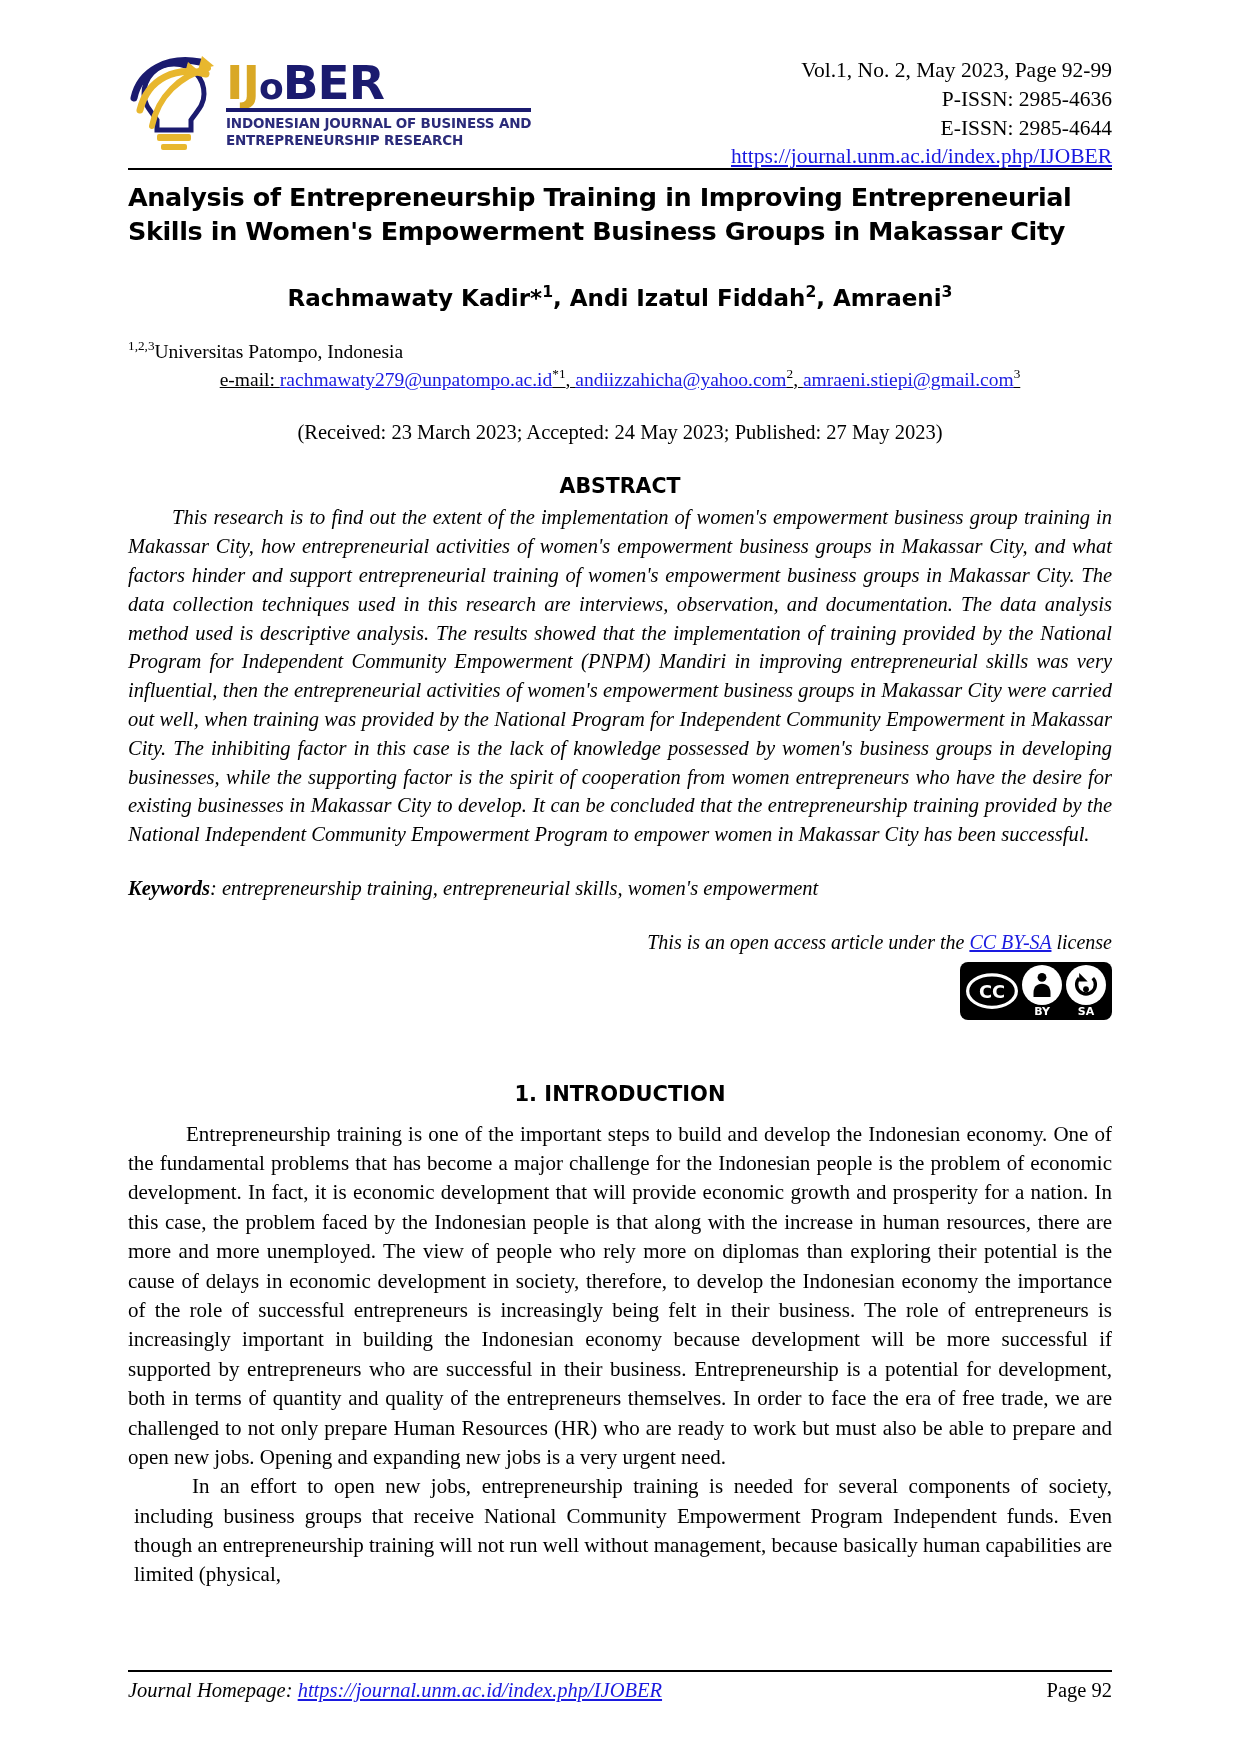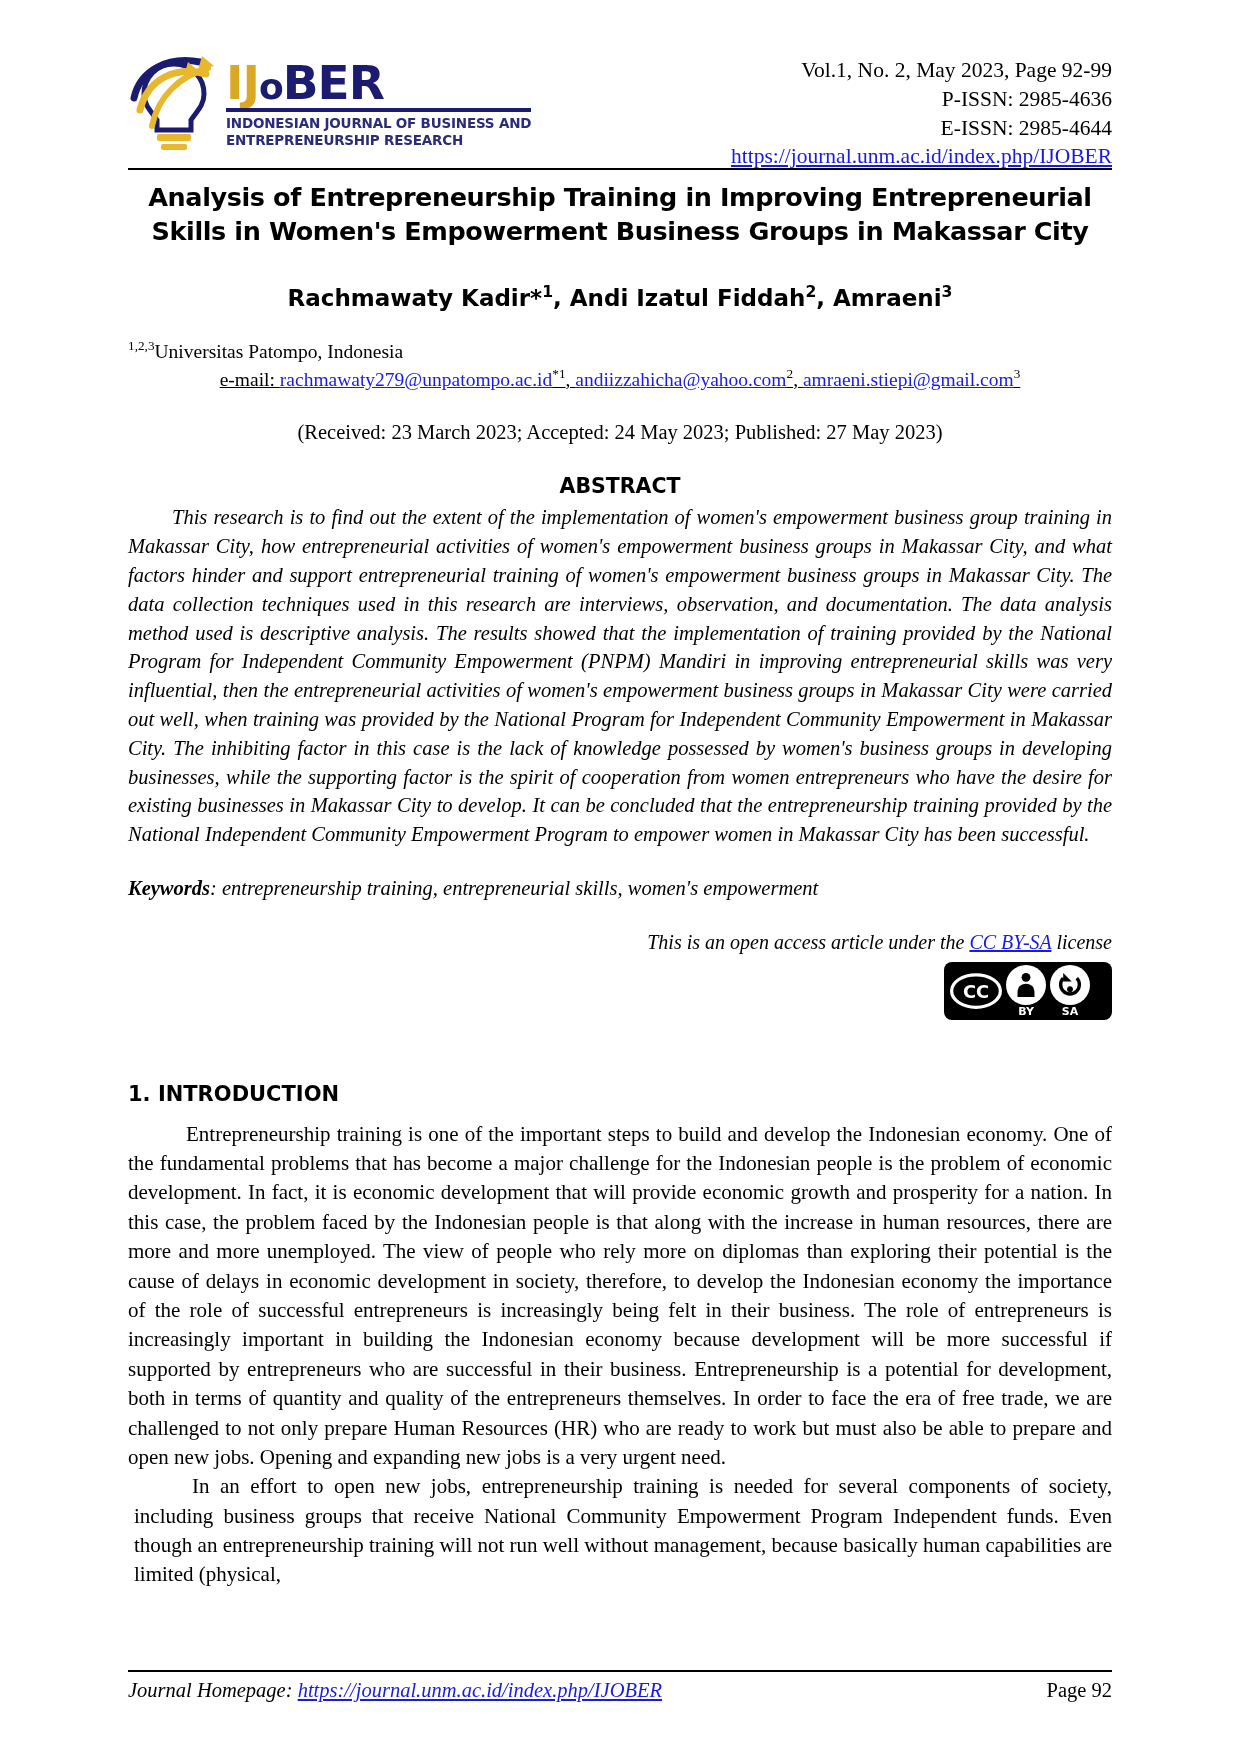--- a/index.html
+++ b/index.html
@@ -78,21 +78,20 @@
   }
 
   hr.rule {
     border: none;
     border-top: 2px solid #000;
     margin: 4px 0 10px 0;
   }
 
   
   .title {
-    text-align: center;
     font-family: "DejaVu Sans", sans-serif;
     font-weight: bold;
     font-size: 25.5px;
     line-height: 1.34;
     letter-spacing: -0.4px;
     margin: 6px 0 0 0;
   }
   .authors {
     text-align: center;
     font-family: "DejaVu Sans", sans-serif;
@@ -151,21 +150,21 @@
     margin-top: 28px;
   }
   .license-line .link { font-style: italic; }
 
   .cc-wrap {
     display: flex;
     justify-content: flex-end;
     margin-top: 8px;
   }
   .cc-badge {
-    width: 168px;
+    width: 152px;
     height: 58px;
     background: #000;
     border-radius: 8px;
     display: flex;
     align-items: center;
     padding: 0 6px;
     box-sizing: border-box;
     gap: 4px;
   }
   .cc-cell {
@@ -194,20 +193,21 @@
     width: 52px; height: 44px;
     display: flex; align-items: center; justify-content: center;
   }
 
   
   .section-head {
     font-family: "DejaVu Sans", sans-serif;
     font-weight: bold;
     font-size: 21px;
     margin-top: 62px;
+    text-align: center;
   }
   .body-par {
     font-size: 21px;
     line-height: 1.40;
     text-align: justify;
     text-indent: 58px;
     margin-top: 14px;
   }
   .body-par + .body-par { margin-top: 0; margin-left: 6px; }
 

